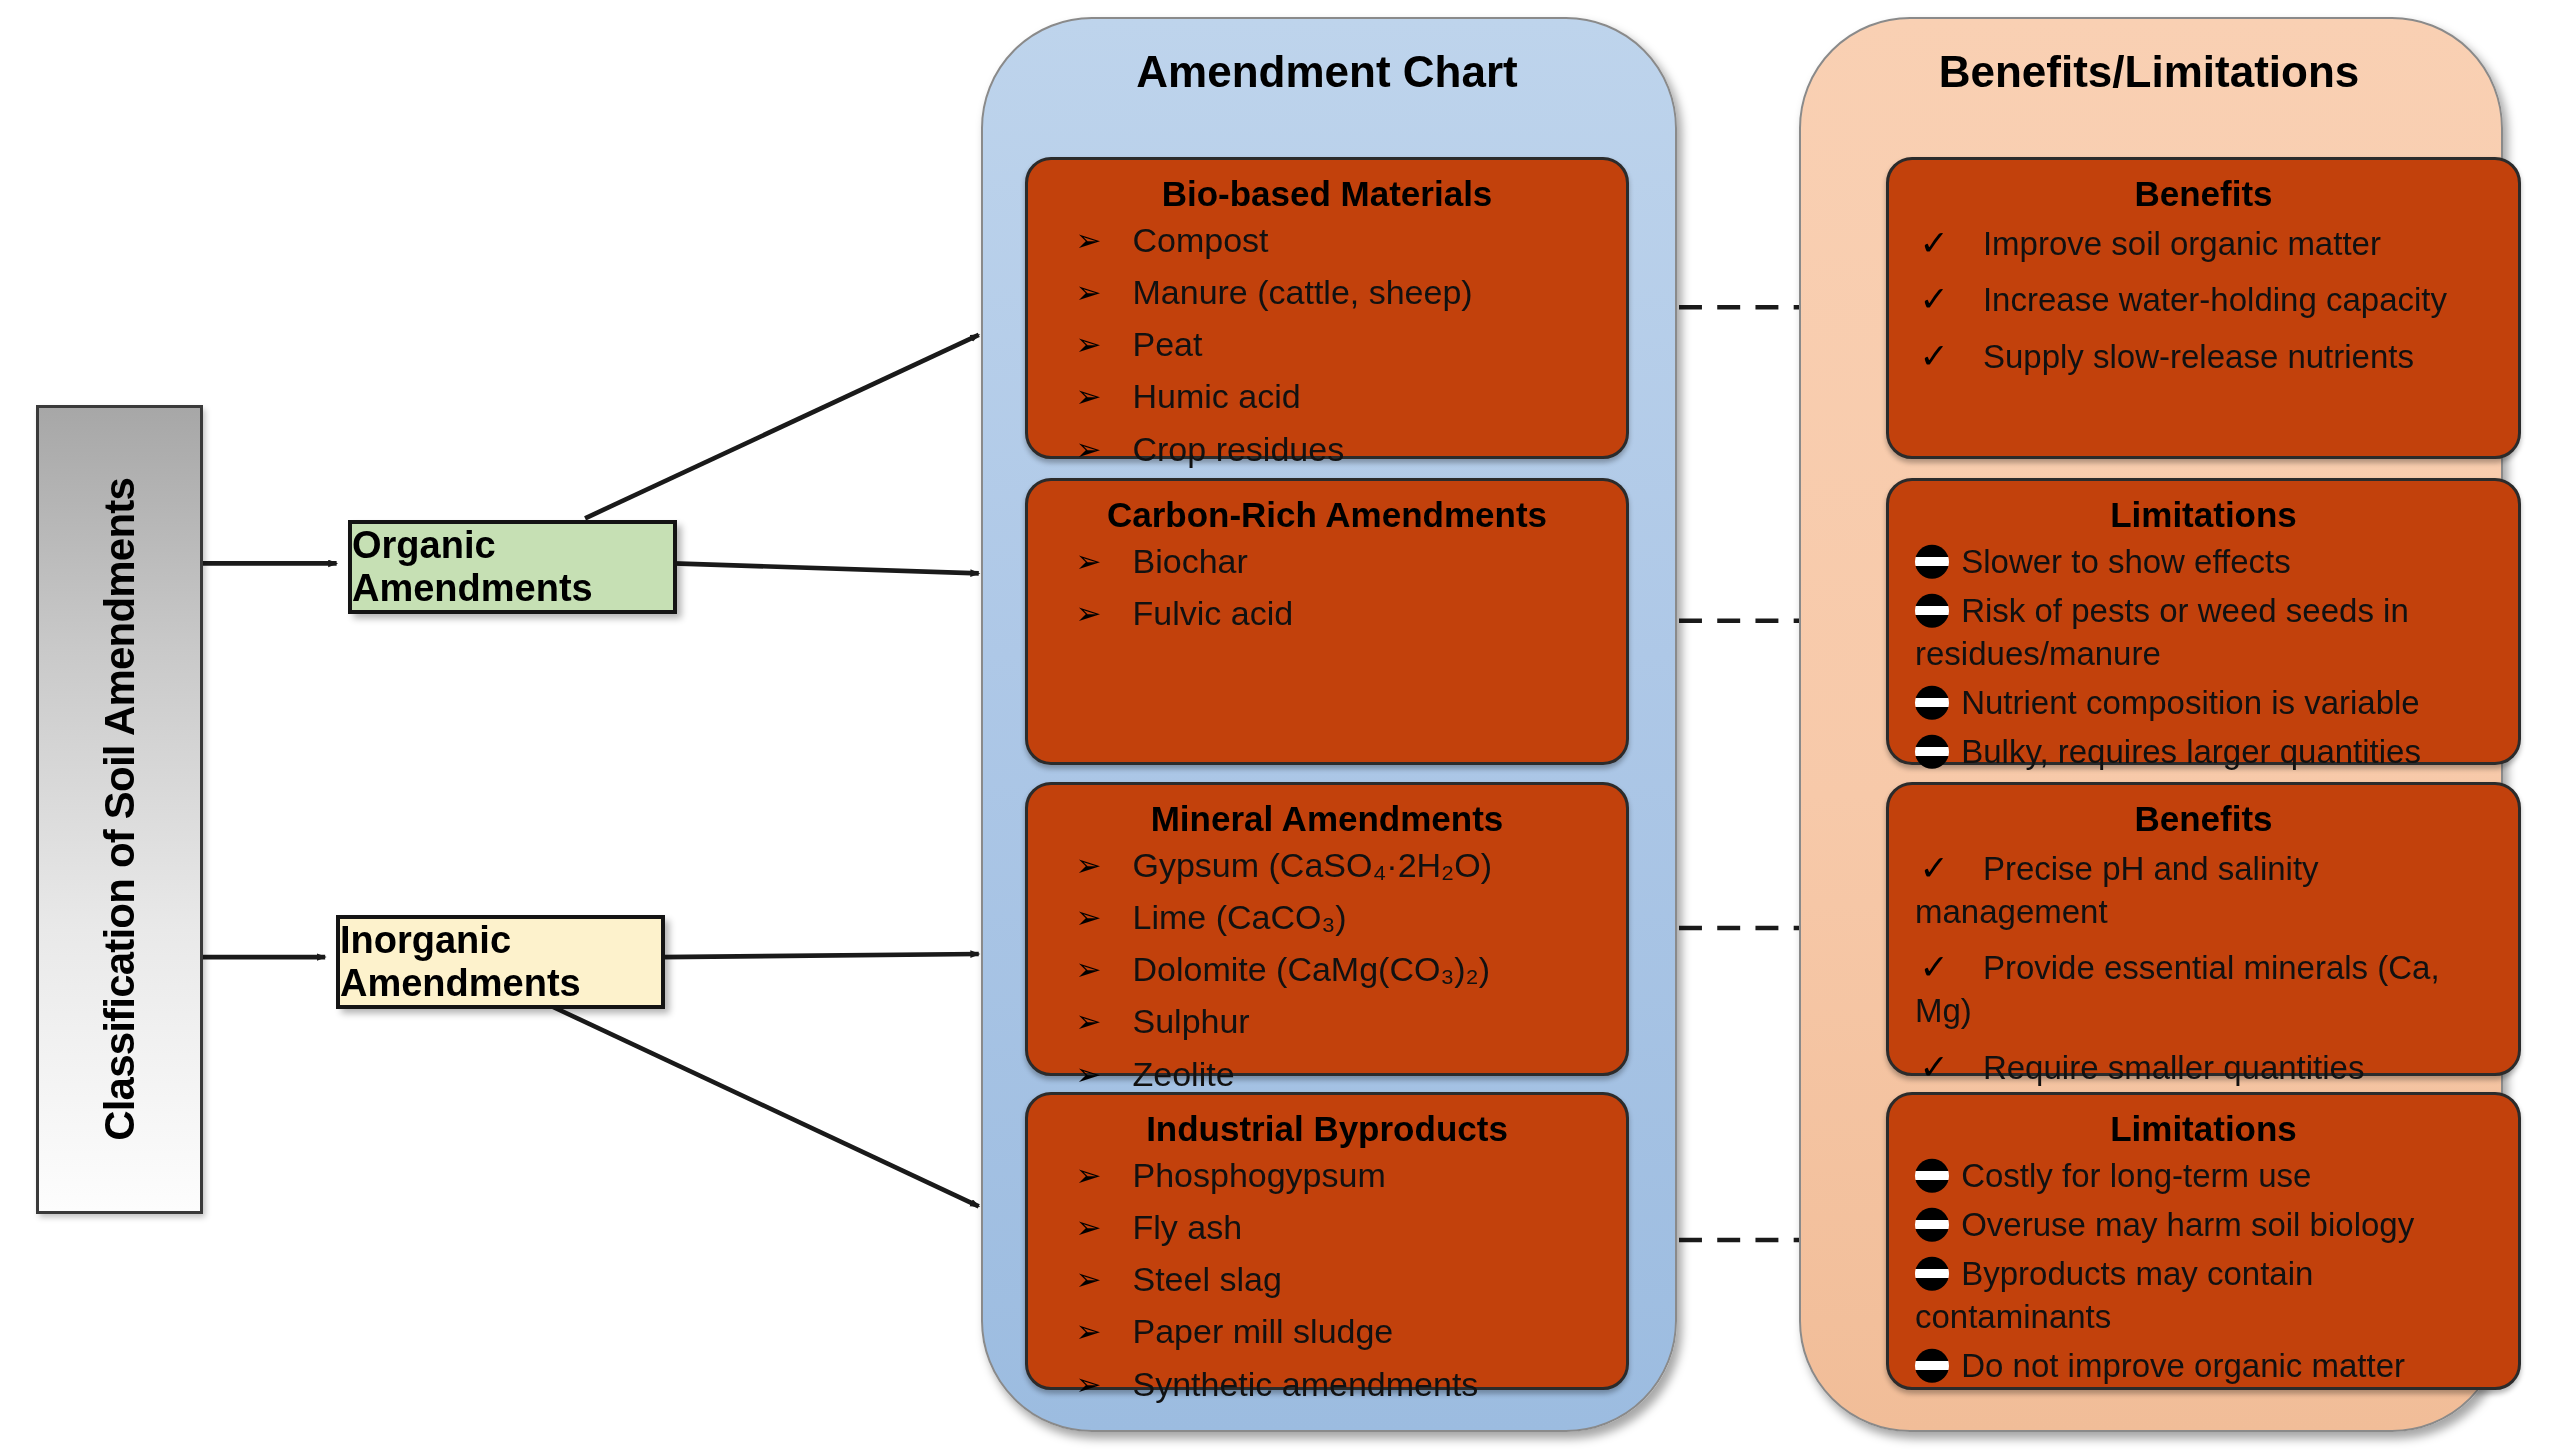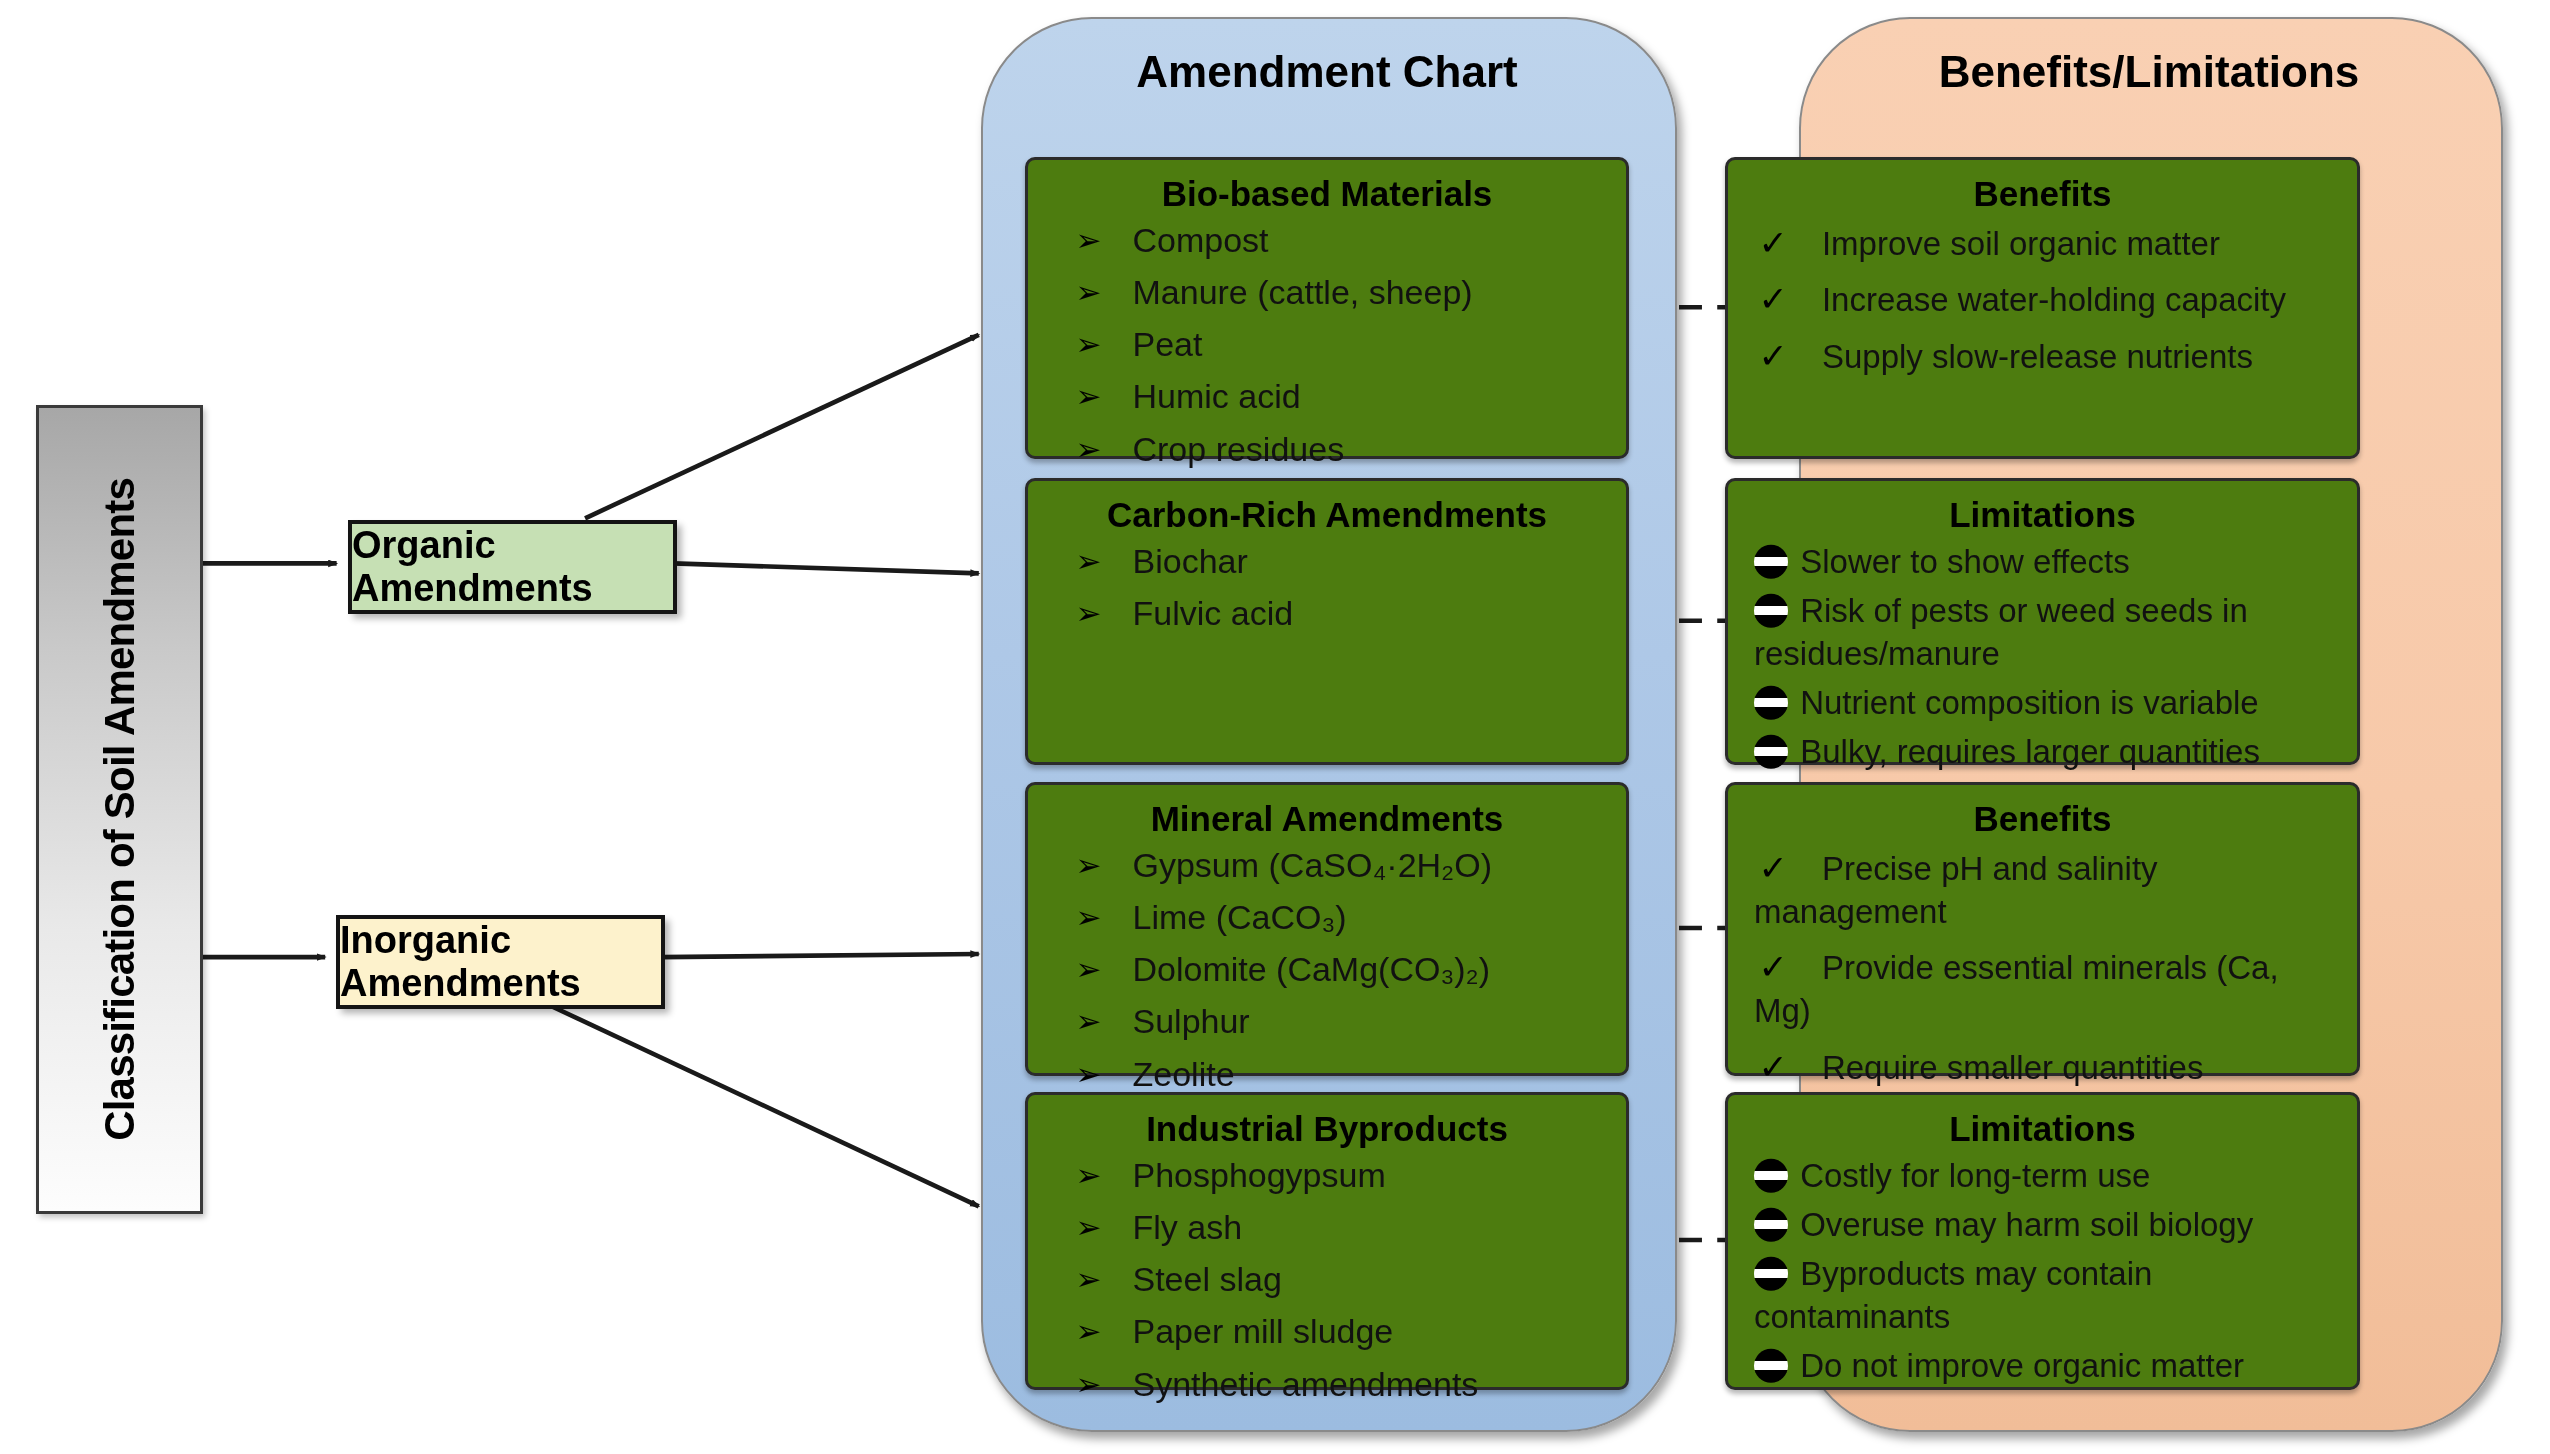--- a/index.html
+++ b/index.html
@@ -47,32 +47,32 @@
     left:1799px;width:700px;
     background:linear-gradient(180deg,#f9d0b3 0%,#f7c9a9 55%,#f1bd98 100%);
   }
   .panel-title{
     position:absolute;left:0;right:0;top:47px;
     text-align:center;font-weight:bold;font-size:44px;color:#000;
   }
   
   .wbox{
     position:absolute;
-    background:#4d7c0f;
-    border:3.8px solid #2b2b2b;border-radius:10px;
+    background:#c2410c;
+    border:3.8px solid #2b2b2b;border-radius:26px;
     box-shadow:0 3.8px 5.4px rgba(0,0,0,.28);
     box-sizing:border-box;
     padding:10.7px 23px 7.6px 23px;
   }
   .wbox .btitle{
     text-align:center;font-weight:bold;font-size:35px;color:#000;
     margin:3.1px 0 6.1px 0;
   }
   .mid{left:1025px;width:604px;}
-  .rgt{left:1725px;width:635px;padding-left:26px;padding-right:26px;}
+  .rgt{left:1886px;width:635px;padding-left:26px;padding-right:26px;}
   .b1{top:157px;height:302px;}
   .b2{top:478px;height:287px;}
   .b3{top:782px;height:294px;}
   .b4{top:1092px;height:298px;}
   
   ul.plain{list-style:none;margin:0;padding:0;}
   .mid li{
     font-size:34px;line-height:1.22;color:#111;
     padding-left:24.5px;margin-bottom:10.7px;
   }

